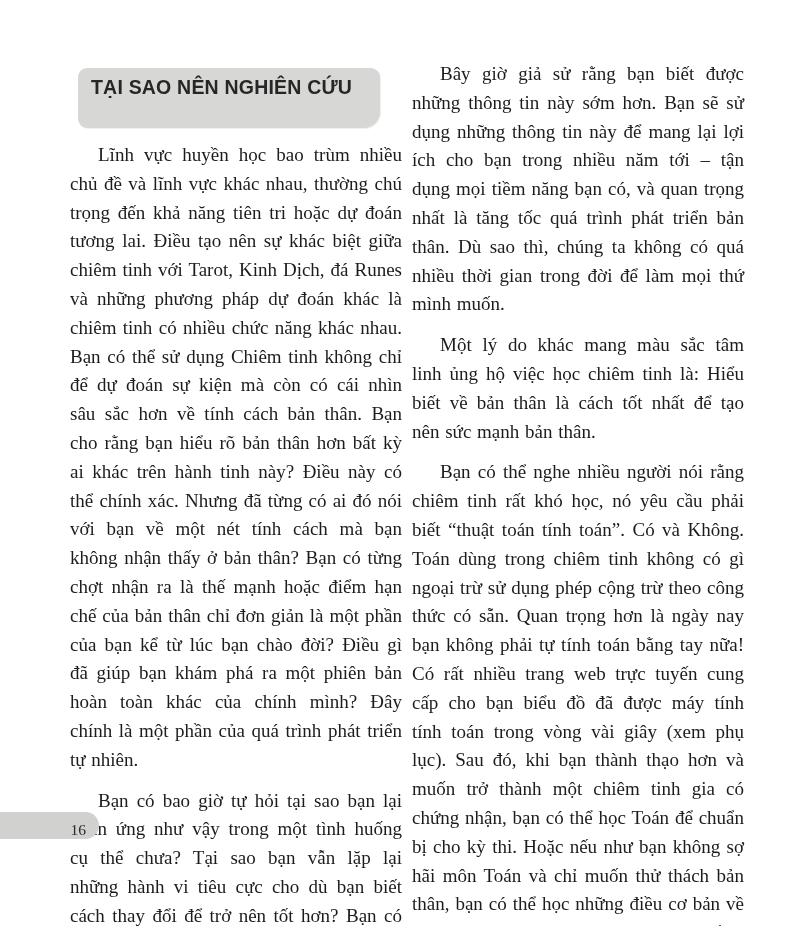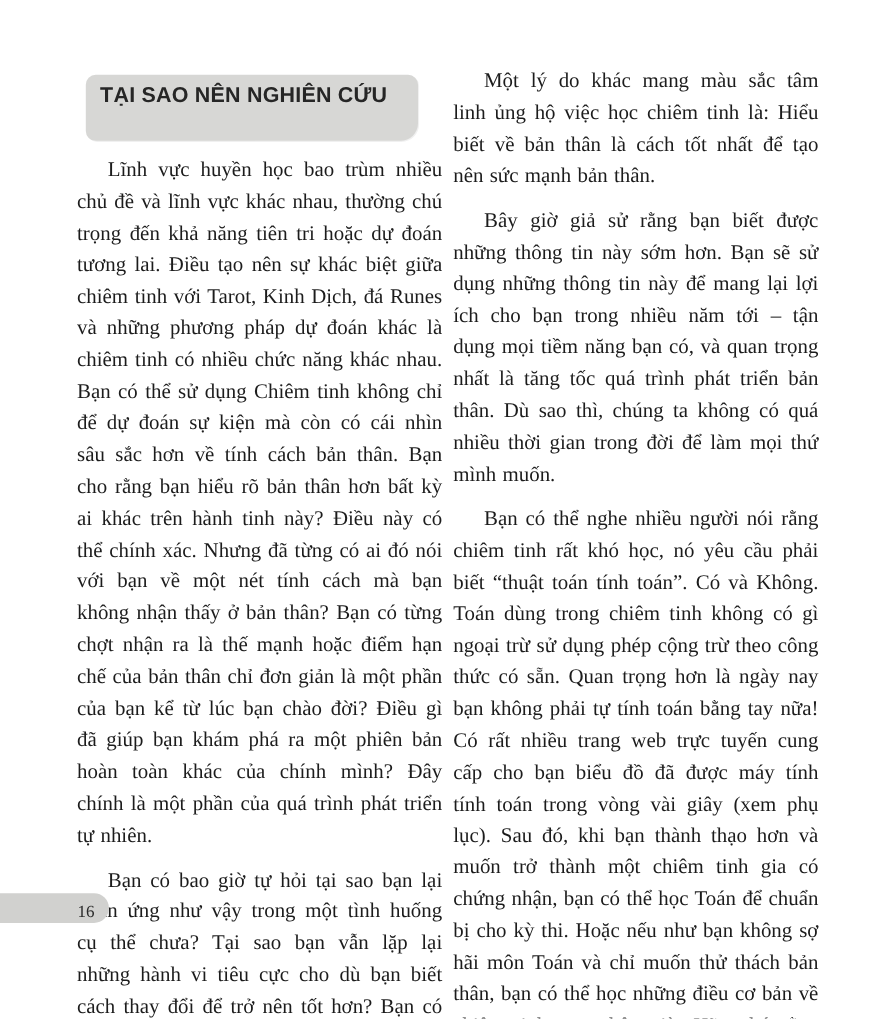--- a/index.html
+++ b/index.html
@@ -85,22 +85,22 @@
   <div class="heading-box">
     <span class="hl">TẠI SAO NÊN NGHIÊN CỨU</span>
   </div>
 
   <div class="col col-left">
     <p>Lĩnh vực huyền học bao trùm nhiều chủ đề và lĩnh vực khác nhau, thường chú trọng đến khả năng tiên tri hoặc dự đoán tương lai. Điều tạo nên sự khác biệt giữa chiêm tinh với Tarot, Kinh Dịch, đá Runes và những phương pháp dự đoán khác là chiêm tinh có nhiều chức năng khác nhau. Bạn có thể sử dụng Chiêm tinh không chỉ để dự đoán sự kiện mà còn có cái nhìn sâu sắc hơn về tính cách bản thân. Bạn cho rằng bạn hiểu rõ bản thân hơn bất kỳ ai khác trên hành tinh này? Điều này có thể chính xác. Nhưng đã từng có ai đó nói với bạn về một nét tính cách mà bạn không nhận thấy ở bản thân? Bạn có từng chợt nhận ra là thế mạnh hoặc điểm hạn chế của bản thân chỉ đơn giản là một phần của bạn kể từ lúc bạn chào đời? Điều gì đã giúp bạn khám phá ra một phiên bản hoàn toàn khác của chính mình? Đây chính là một phần của quá trình phát triển tự nhiên.</p>
     <p>Bạn có bao giờ tự hỏi tại sao bạn lại phản ứng như vậy trong một tình huống cụ thể chưa? Tại sao bạn vẫn lặp lại những hành vi tiêu cực cho dù bạn biết cách thay đổi để trở nên tốt hơn? Bạn có từng căng thẳng khi cố làm một việc gì đó, trong khi lẽ ra bạn đã có thể sử dụng nguồn năng lượng hiệu quả hơn cho vấn đề khác? Đây cũng là một phần trong quá trình phát triển tự nhiên. Là cách con người chúng ta tiến hóa.</p>
   </div>
 
   <div class="col col-right">
+    <p>Bây giờ giả sử rằng bạn biết được những thông tin này sớm hơn. Bạn sẽ sử dụng những thông tin này để mang lại lợi ích cho bạn trong nhiều năm tới – tận dụng mọi tiềm năng bạn có, và quan trọng nhất là tăng tốc quá trình phát triển bản thân. Dù sao thì, chúng ta không có quá nhiều thời gian trong đời để làm mọi thứ mình muốn.</p>
     <p>Một lý do khác mang màu sắc tâm linh ủng hộ việc học chiêm tinh là: Hiểu biết về bản thân là cách tốt nhất để tạo nên sức mạnh bản thân.</p>
-    <p>Bây giờ giả sử rằng bạn biết được những thông tin này sớm hơn. Bạn sẽ sử dụng những thông tin này để mang lại lợi ích cho bạn trong nhiều năm tới – tận dụng mọi tiềm năng bạn có, và quan trọng nhất là tăng tốc quá trình phát triển bản thân. Dù sao thì, chúng ta không có quá nhiều thời gian trong đời để làm mọi thứ mình muốn.</p>
     <p>Bạn có thể nghe nhiều người nói rằng chiêm tinh rất khó học, nó yêu cầu phải biết “thuật toán tính toán”. Có và Không. Toán dùng trong chiêm tinh không có gì ngoại trừ sử dụng phép cộng trừ theo công thức có sẵn. Quan trọng hơn là ngày nay bạn không phải tự tính toán bằng tay nữa! Có rất nhiều trang web trực tuyến cung cấp cho bạn biểu đồ đã được máy tính tính toán trong vòng vài giây (xem phụ lục). Sau đó, khi bạn thành thạo hơn và muốn trở thành một chiêm tinh gia có chứng nhận, bạn có thể học Toán để chuẩn bị cho kỳ thi. Hoặc nếu như bạn không sợ hãi môn Toán và chỉ muốn thử thách bản thân, bạn có thể học những điều cơ bản về chiêm tinh ngay bây giờ. Hãy nhớ rằng bạn không cần phải học tính toán trước. Bạn có thể học chiêm tinh ngay và luôn!</p>
 
   </div>
 
   <div class="page-tab">
     <span class="num">16</span>
   </div>
 
 </div>
 

